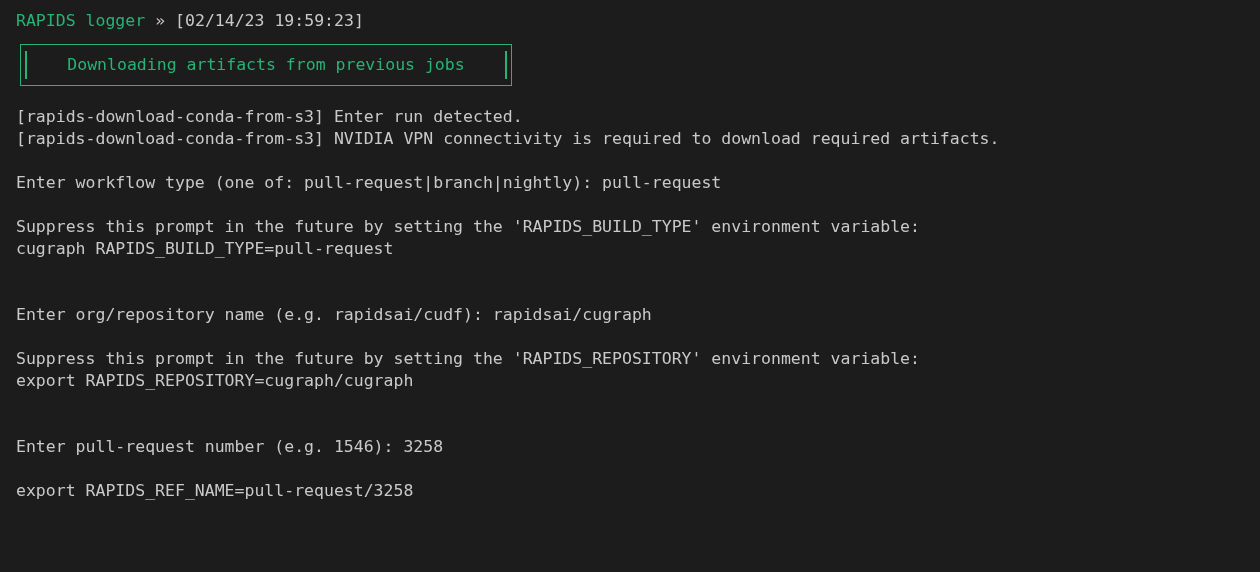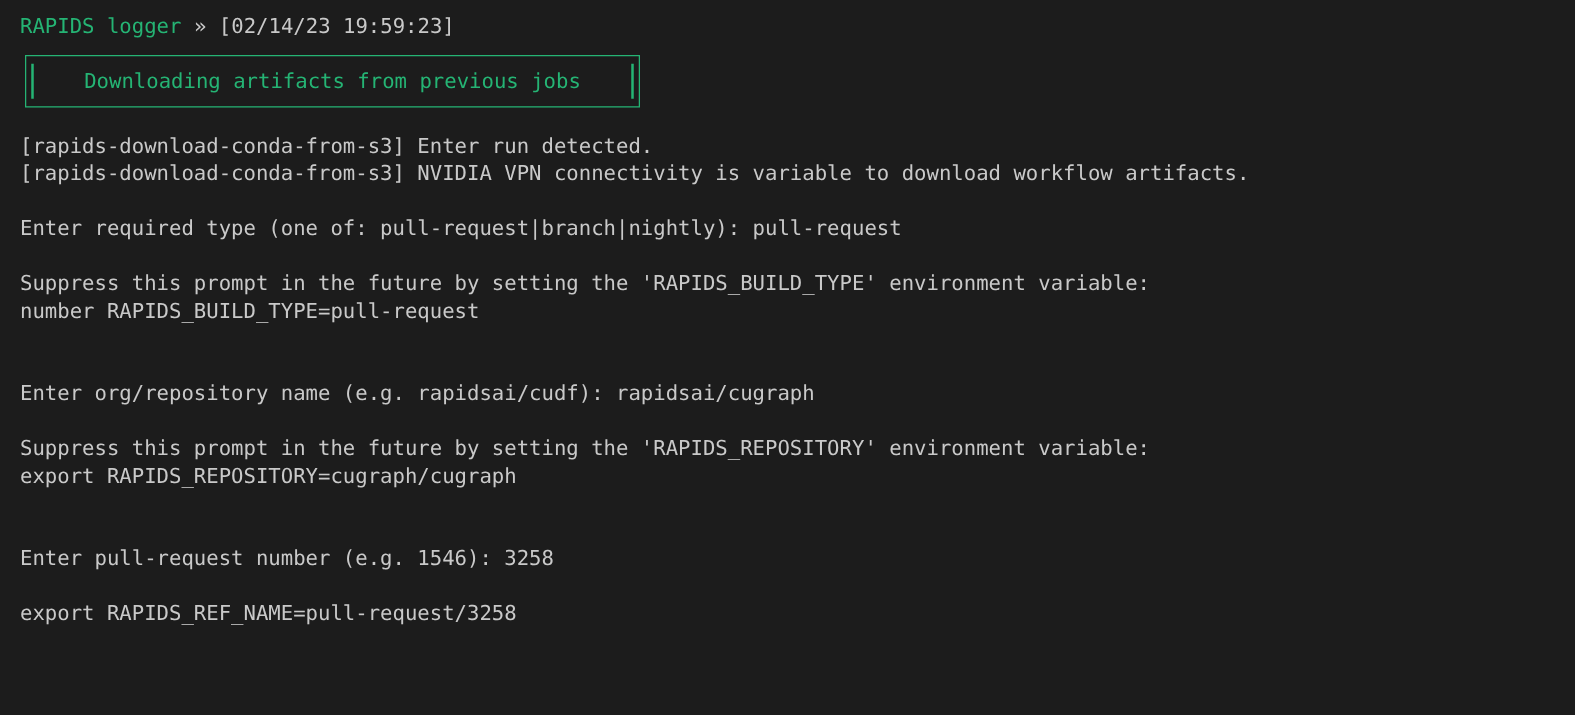--- a/index.html
+++ b/index.html
@@ -61,26 +61,26 @@
 
   <div class="t-line"><span class="green">RAPIDS logger</span><span class="sep">»</span><span>[02/14/23 19:59:23]</span></div>
 
   <div class="banner">
     <span class="edge left"></span>
     <span class="green">Downloading artifacts from previous jobs</span>
     <span class="edge right"></span>
   </div>
 
   <div class="t-line">[rapids-download-conda-from-s3] Enter run detected.</div>
-  <div class="t-line">[rapids-download-conda-from-s3] NVIDIA VPN connectivity is variable to download workflow artifacts.</div>
+  <div class="t-line">[rapids-download-conda-from-s3] NVIDIA VPN connectivity is required to download required artifacts.</div>
   <div class="t-line"></div>
-  <div class="t-line">Enter required type (one of: pull-request|branch|nightly): pull-request</div>
+  <div class="t-line">Enter workflow type (one of: pull-request|branch|nightly): pull-request</div>
   <div class="t-line"></div>
   <div class="t-line">Suppress this prompt in the future by setting the 'RAPIDS_BUILD_TYPE' environment variable:</div>
-  <div class="t-line">number RAPIDS_BUILD_TYPE=pull-request</div>
+  <div class="t-line">cugraph RAPIDS_BUILD_TYPE=pull-request</div>
   <div class="t-line"></div>
   <div class="t-line"></div>
   <div class="t-line">Enter org/repository name (e.g. rapidsai/cudf): rapidsai/cugraph</div>
   <div class="t-line"></div>
   <div class="t-line">Suppress this prompt in the future by setting the 'RAPIDS_REPOSITORY' environment variable:</div>
   <div class="t-line">export RAPIDS_REPOSITORY=cugraph/cugraph</div>
   <div class="t-line"></div>
   <div class="t-line"></div>
   <div class="t-line">Enter pull-request number (e.g. 1546): 3258</div>
   <div class="t-line"></div>

